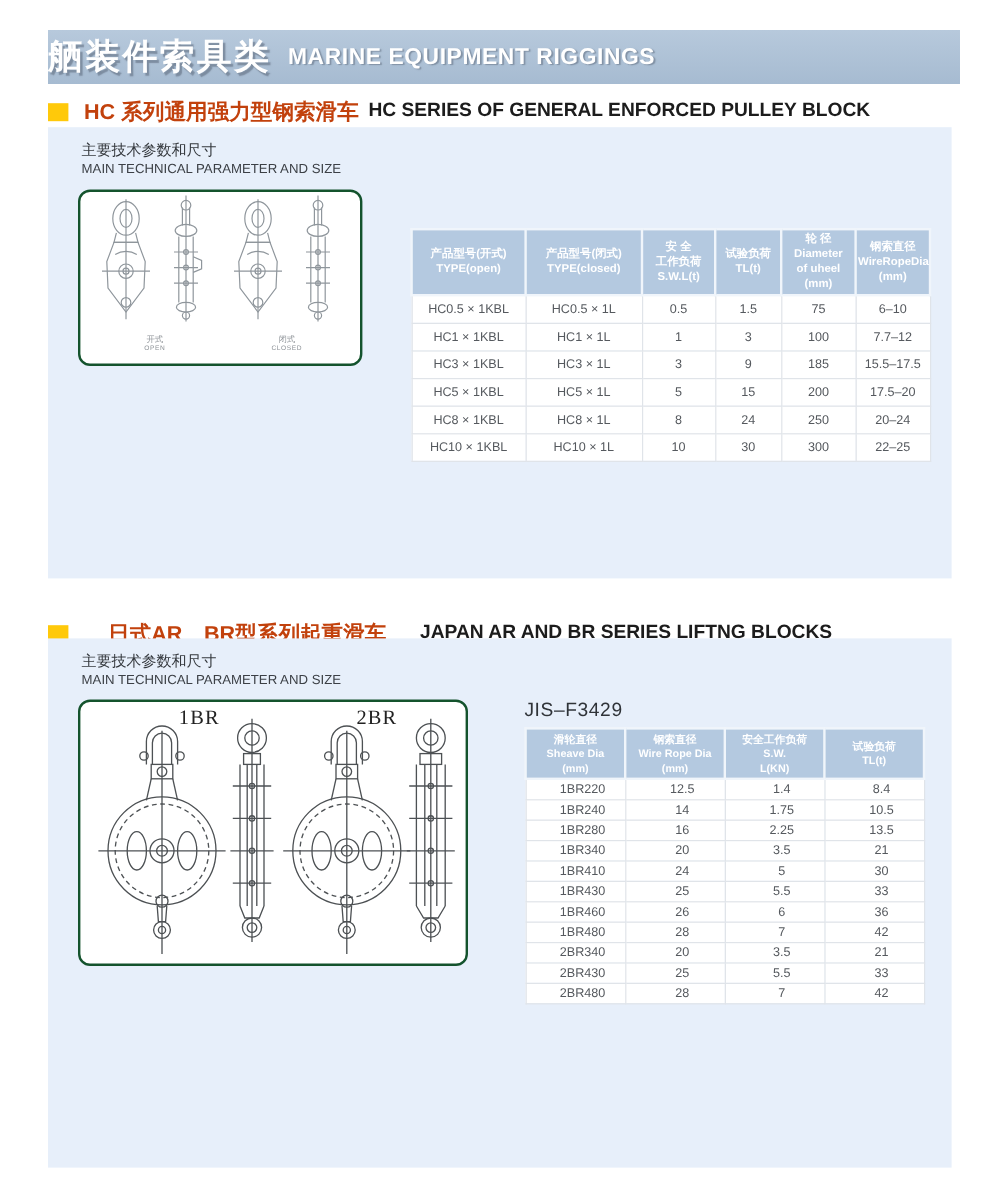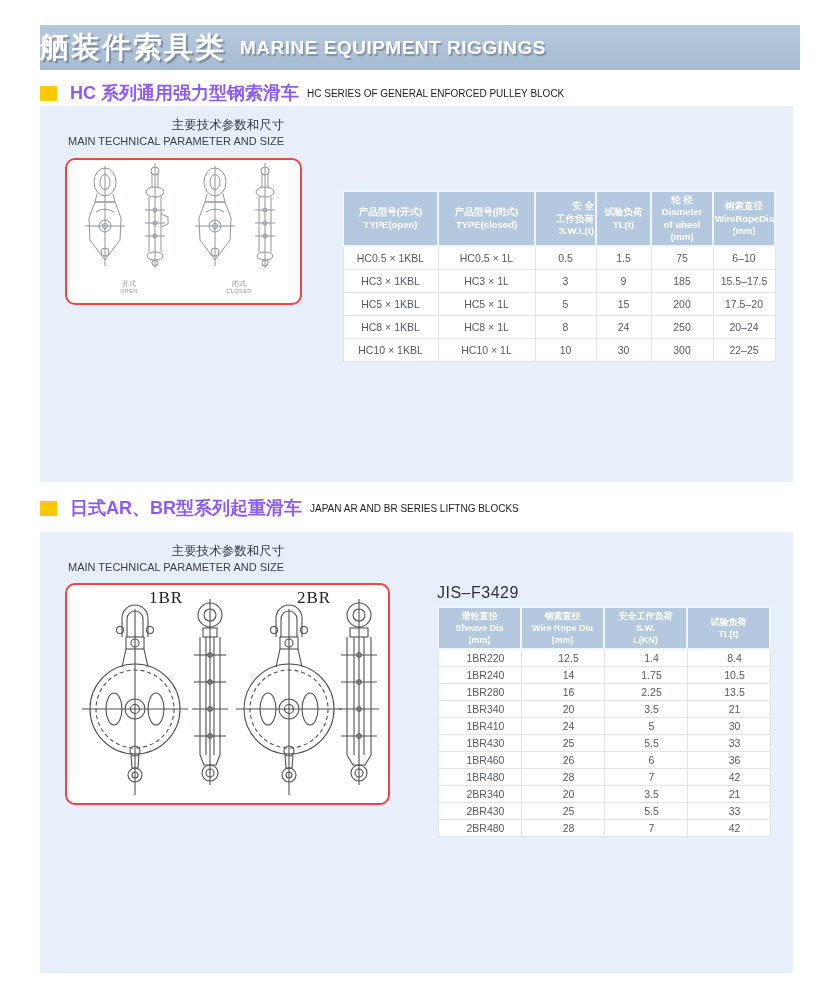--- a/index.html
+++ b/index.html
@@ -11,55 +11,55 @@
     background:linear-gradient(180deg,#b7c9dc 0%,#a6bbd1 100%);
     display:flex; align-items:center; }
   .banner-zh { font-size:29px; font-weight:bold; color:#fff; letter-spacing:2px;
     text-shadow:2px 2px 1px rgba(98,112,130,.65); white-space:nowrap; }
   .banner-en { font-size:19px; font-weight:bold; color:#fff; margin-left:14px; letter-spacing:.5px;
     text-shadow:1.5px 1.5px 1px rgba(98,112,130,.6); white-space:nowrap; }
 
   
   .sec-head { position:absolute; left:40px; display:flex; align-items:center; }
   .bullet { width:17px; height:15px; background:#ffc90a; flex:0 0 auto; }
-  .sec-zh { font-size:18px; font-weight:bold; color:#8b5cf6; margin-left:13px; white-space:nowrap; }
-  .sec-en { font-size:10px; font-weight:normal; color:#1c1c1c; margin-left:8px; white-space:nowrap; }
+  .sec-zh { font-size:18px; font-weight:bold; color:#c2410c; margin-left:13px; white-space:nowrap; }
+  .sec-en { font-size:16px; font-weight:bold; color:#1c1c1c; margin-left:8px; white-space:nowrap; }
 
   
   .panel { position:absolute; left:40px; width:753px; background:#e7effa; }
   #panel1 { top:106px; height:376px; }
   #panel2 { top:532px; height:441px; }
 
-  .sub { position:absolute; left:28px; color:#34383d;text-align:right; }
+  .sub { position:absolute; left:28px; color:#34383d; }
   .sub-zh { font-size:12.5px; line-height:1.35; }
   .sub-en { font-size:11px; line-height:1.35; color:#3c4046; }
 
   
-  .dbox { position:absolute; background:#fff; border:2px solid #ef4444; border-radius:10px; }
+  .dbox { position:absolute; background:#fff; border:2px solid #14532d; border-radius:10px; }
   #dbox1 { left:25px; top:52px; width:237px; height:147px; }
   #dbox2 { left:25px; top:51px; width:325px; height:222px; }
   .dbox svg { position:absolute; left:0; top:0; }
   .hc-cap { position:absolute; width:64px; text-align:center; color:#8d9297; }
   .hc-cap .c1 { font-size:7px; display:block; line-height:1.3; }
   .hc-cap .c2 { font-size:5.5px; display:block; line-height:1.2; letter-spacing:.5px; }
   .br-label { position:absolute; top:3px; font-family:"Liberation Serif","DejaVu Serif",serif;
     font-size:17px; color:#222; letter-spacing:1px; }
 
   
   .ptable { position:absolute; border-collapse:collapse; table-layout:fixed; }
   .ptable th { background:#b4c9e0; color:#fff; font-weight:bold; text-align:center;
     vertical-align:middle; border:2px solid #f0f5fb; padding:2px 1px; }
   .ptable td { background:#fff; border:1px solid #e0e4e9; color:#55595e;
     text-align:center; vertical-align:middle; padding:1px 2px; }
 
   #table1 { left:302px; top:84px; width:432px; }
   #table1 th { font-size:9.5px; line-height:1.3; height:46px; }
   #table1 td { font-size:10.5px; height:23px; }
   #table1 th:nth-child(1){width:95px;} #table1 th:nth-child(2){width:97px;}
-  #table1 th:nth-child(3){width:61px;text-align:right;} #table1 th:nth-child(4){width:55px;}
+  #table1 th:nth-child(3){width:61px;} #table1 th:nth-child(4){width:55px;}
   #table1 th:nth-child(5){width:62px;} #table1 th:nth-child(6){width:62px;}
 
   .std-no { position:absolute; left:397px; top:52px; font-size:16px; color:#2f3338; letter-spacing:.5px; }
   #table2 { left:397px; top:74px; width:334px; }
   #table2 th { font-size:9px; line-height:1.35; height:42px; }
   #table2 td { font-size:10.5px; height:17px;padding-left:14px; }
   #table2 th { width:83px; }
 
   .lineart { stroke:#8f969c; fill:none; stroke-width:1; }
   .lineart-dark { stroke:#4d5154; fill:none; stroke-width:1.1; }
@@ -178,20 +178,28 @@
       <tbody>
           <tr>
             <td>HC0.5 × 1KBL</td>
             <td>HC0.5 × 1L</td>
             <td>0.5</td>
             <td>1.5</td>
             <td>75</td>
             <td>6–10</td>
           </tr>
           <tr>
+            <td>HC1 × 1KBL</td>
+            <td>HC1 × 1L</td>
+            <td>1</td>
+            <td>3</td>
+            <td>100</td>
+            <td>7.7–12</td>
+          </tr>
+          <tr>
             <td>HC3 × 1KBL</td>
             <td>HC3 × 1L</td>
             <td>3</td>
             <td>9</td>
             <td>185</td>
             <td>15.5–17.5</td>
           </tr>
           <tr>
             <td>HC5 × 1KBL</td>
             <td>HC5 × 1L</td>
@@ -213,21 +221,21 @@
             <td>HC10 × 1L</td>
             <td>10</td>
             <td>30</td>
             <td>300</td>
             <td>22–25</td>
           </tr>
         </tbody>
     </table>
   </div>
 
-  <div class="sec-head" style="top:496px;">
+  <div class="sec-head" style="top:516px;gap:20px;">
     <span class="bullet"></span>
     <span class="sec-zh">日式AR、BR型系列起重滑车</span>
     <span class="sec-en">JAPAN AR AND BR SERIES LIFTNG BLOCKS</span>
   </div>
 
   <div class="panel" id="panel2">
     <div class="sub" style="top:11px;">
       <span class="sub-zh" style="display:block;">主要技术参数和尺寸</span>
       <span class="sub-en" style="display:block;">MAIN TECHNICAL PARAMETER AND SIZE</span>
     </div>

